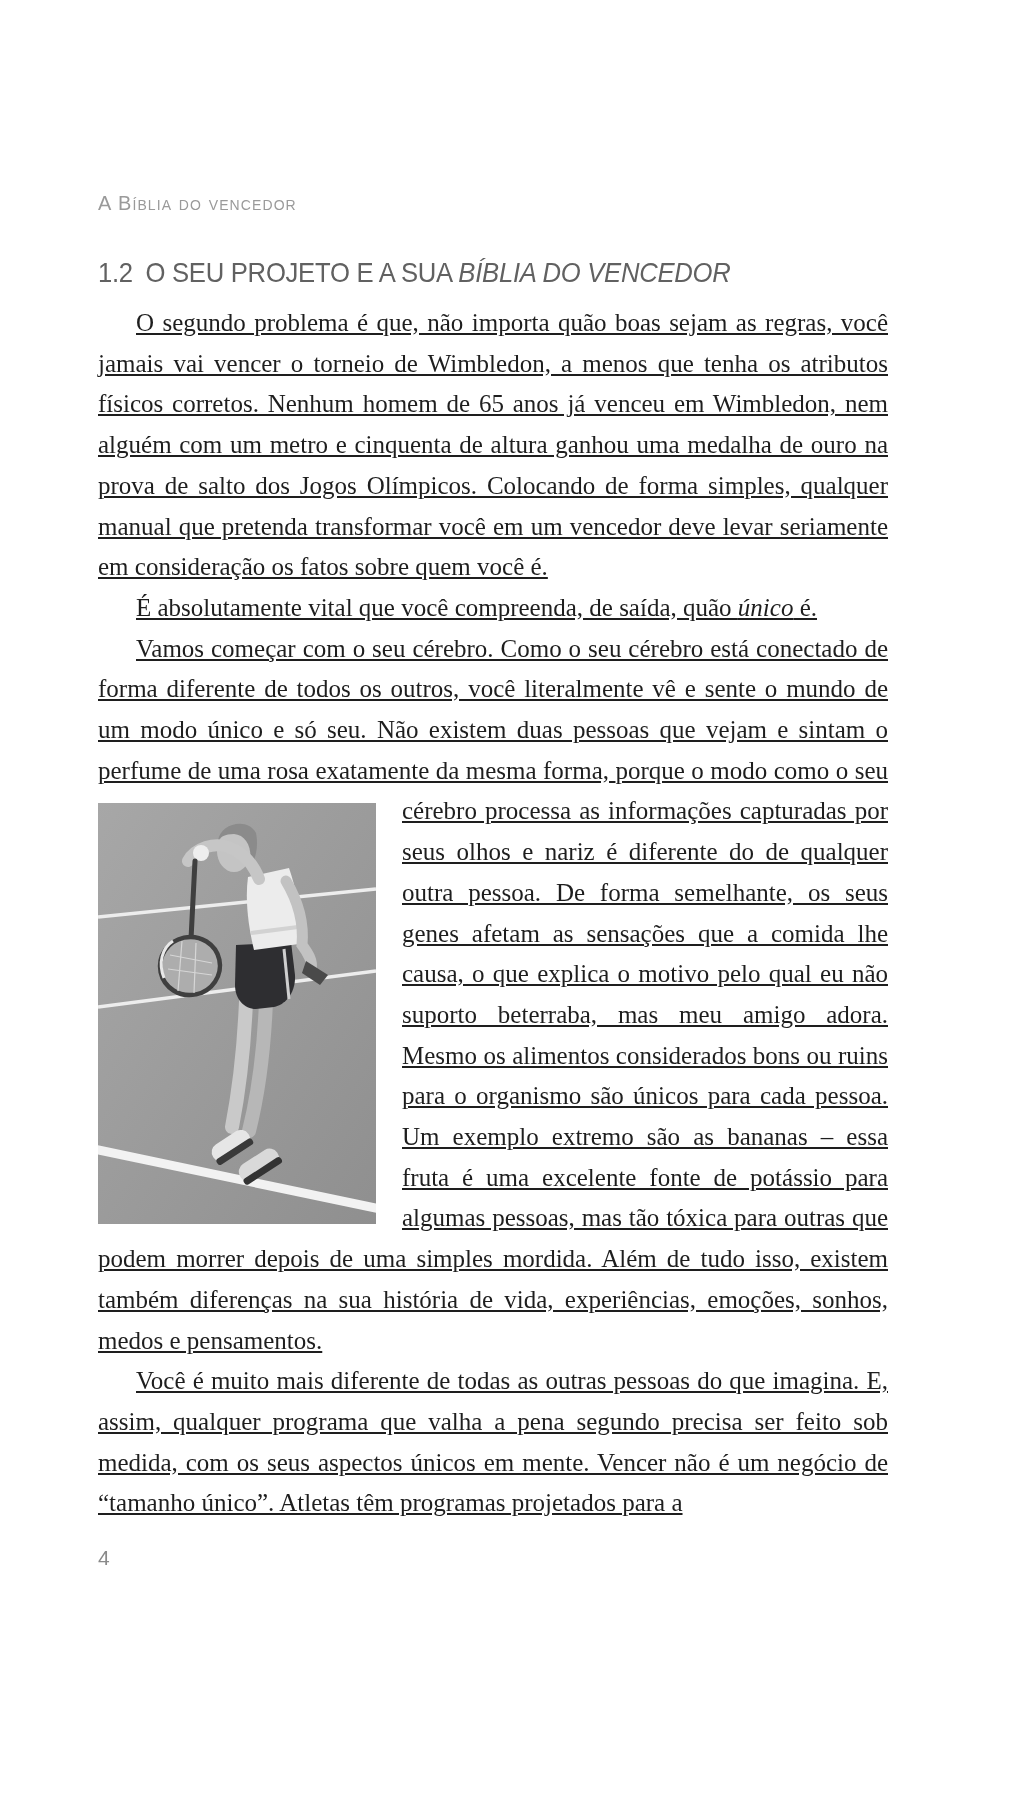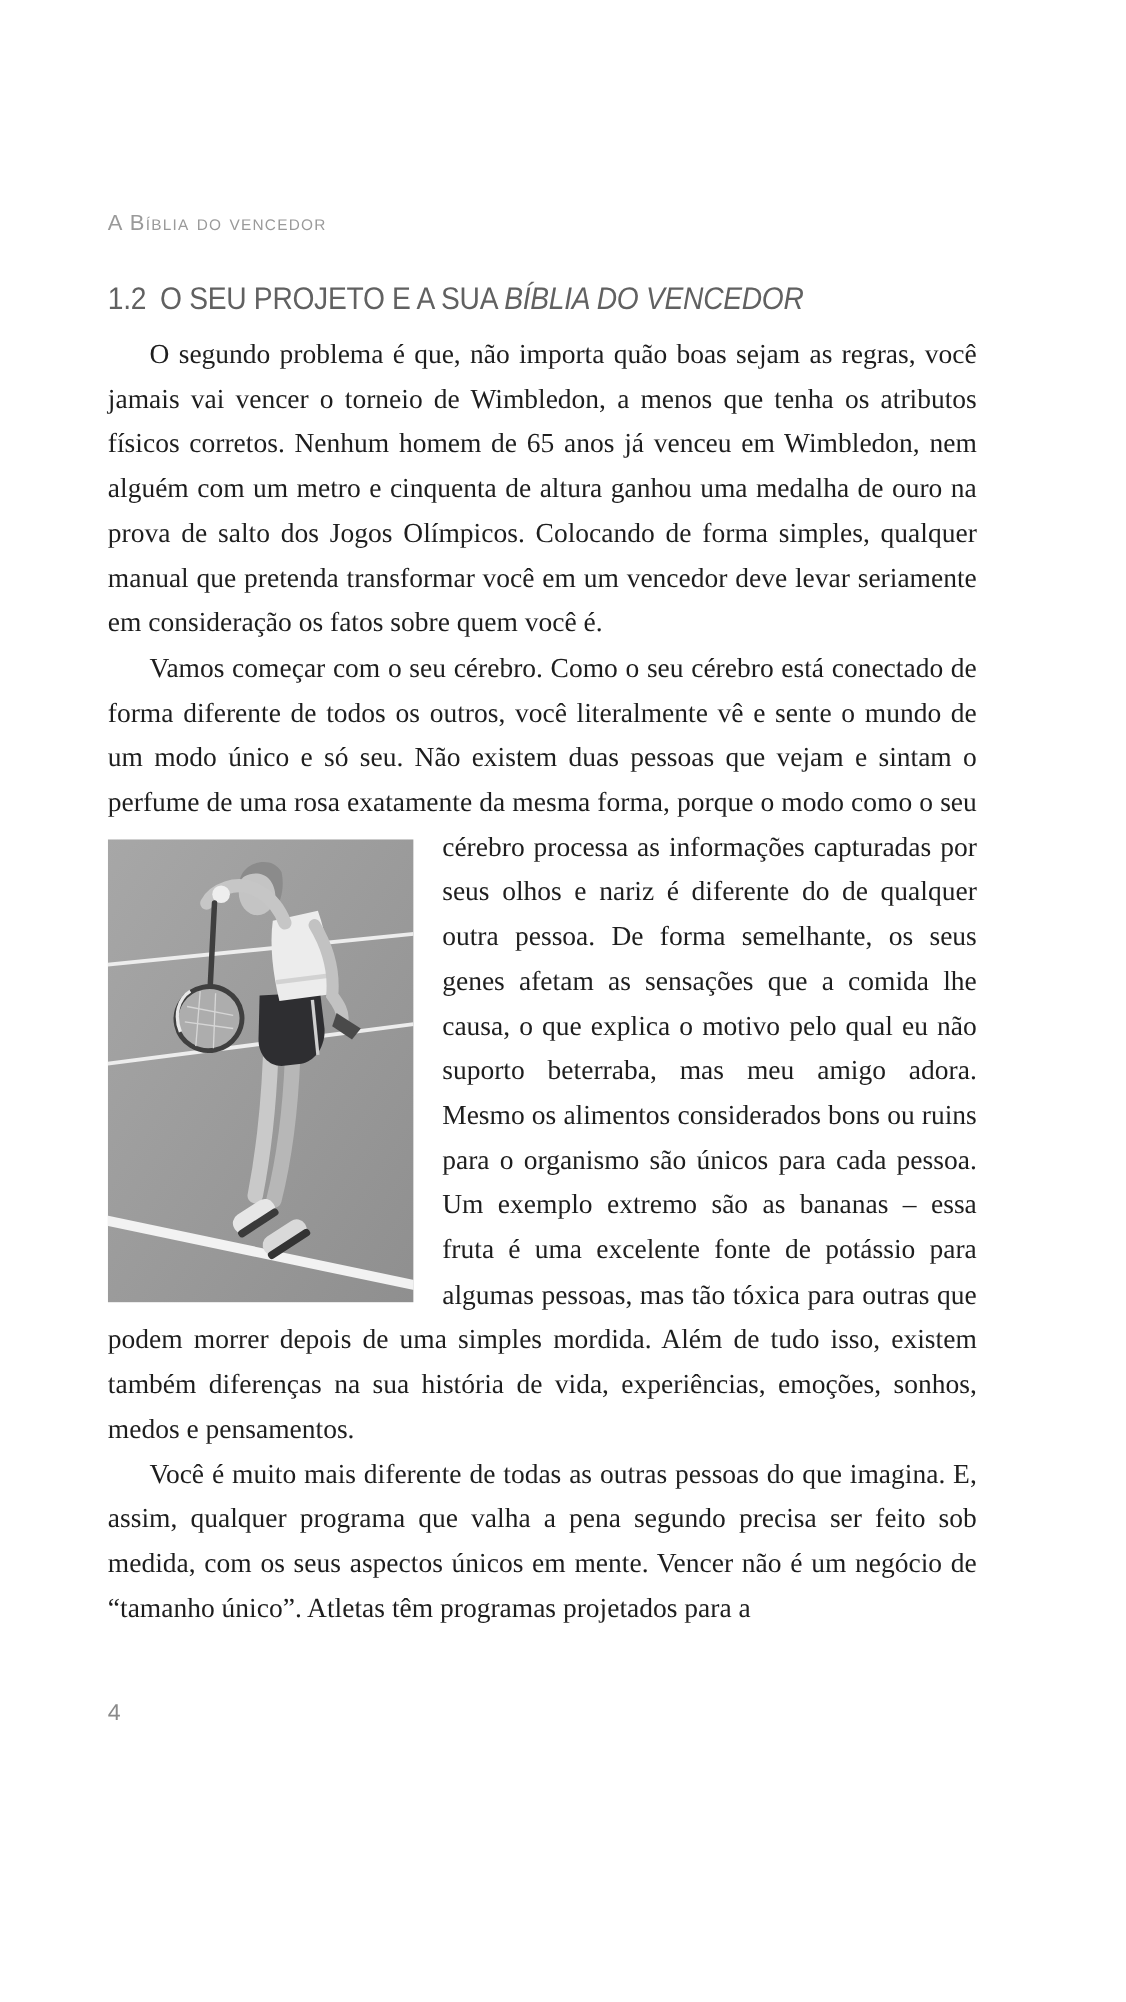--- a/index.html
+++ b/index.html
@@ -43,21 +43,21 @@
     position: absolute;
     left: 98px;
     top: 303px;
     width: 790px;
     font-size: 25px;
     line-height: 40.7px;
     text-align: justify;
     hyphens: auto;
     -webkit-hyphens: auto;
   }
-  .body-text p { margin: 0; }
+  .body-text p { margin: 0; text-decoration: underline; }
   .body-text p.indent { text-indent: 38px; }
   .photo {
     float: left;
     width: 278px;
     height: 421px;
     margin: 12px 26px 8px 0;
     display: block;
   }
   .photo svg { display: block; width: 100%; height: 100%; }
   .page-number {
@@ -75,20 +75,21 @@
 <div class="page">
 
   <div class="running-head">A Bíblia do vencedor</div>
 
   <h2 class="section-heading"><span class="num">1.2</span><span>O SEU PROJETO E A SUA </span><i>BÍBLIA DO VENCEDOR</i></h2>
 
   <div class="body-text">
 
     <p class="indent">O segundo problema é que, não importa quão boas sejam as regras, você jamais vai vencer o torneio de Wimbledon, a menos que tenha os atributos físicos corretos. Nenhum homem de 65 anos já venceu em Wimbledon, nem alguém com um metro e cinquenta de altura ganhou uma medalha de ouro na prova de salto dos Jogos Olímpicos. Colocando de forma simples, qualquer manual que pretenda transformar você em um vencedor deve levar seriamente em consideração os fatos sobre quem você é.</p>
 
+    <p class="indent"><span>É absolutamente vital que você compreenda, de saída, quão </span><i>único</i><span> é.</span></p>
 
     <p class="indent"><span>Vamos começar com o seu cérebro. Como o seu cérebro está conectado de forma diferente de todos os outros, você literalmente vê e sente o mundo de um modo único e só seu. Não existem duas pessoas que vejam e sintam o perfume de uma rosa exatamente da mesma forma, </span><span class="photo">
           <svg viewBox="0 0 278 421" preserveAspectRatio="none" xmlns="http://www.w3.org/2000/svg">
         <defs>
           <linearGradient id="court" x1="0" y1="0" x2="1" y2="1">
             <stop offset="0" stop-color="#a7a7a7"></stop>
             <stop offset="1" stop-color="#8f8f8f"></stop>
           </linearGradient>
         </defs>
         <rect width="278" height="421" fill="url(#court)"></rect>

